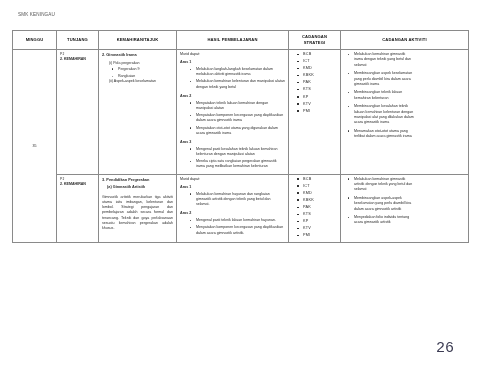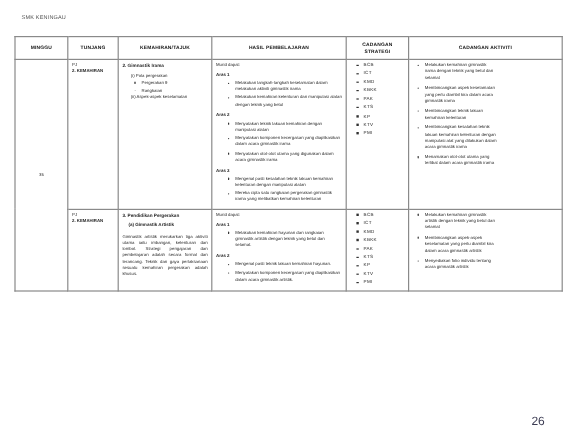--- a/index.html
+++ b/index.html
@@ -175,23 +175,23 @@
     top: 1.6px;
     width: 1.4px;
     height: 1.4px;
     background: #333;
     border-radius: 50%;
   }
   .page-number {
     position: absolute;
     right: 26px;
     bottom: 14px;
-    font-size: 10px;
+    font-size: 15px;
     color: #3b3b52;
-    font-family: Liberation Sans, sans-serif;
+    font-family: Liberation Mono, monospace;
   }
 </style>
 </head>
 <body>
 
 <div class="page">
 
   <div class="doc-header">SMK KENINGAU</div>
 
   <table class="syllabus">

